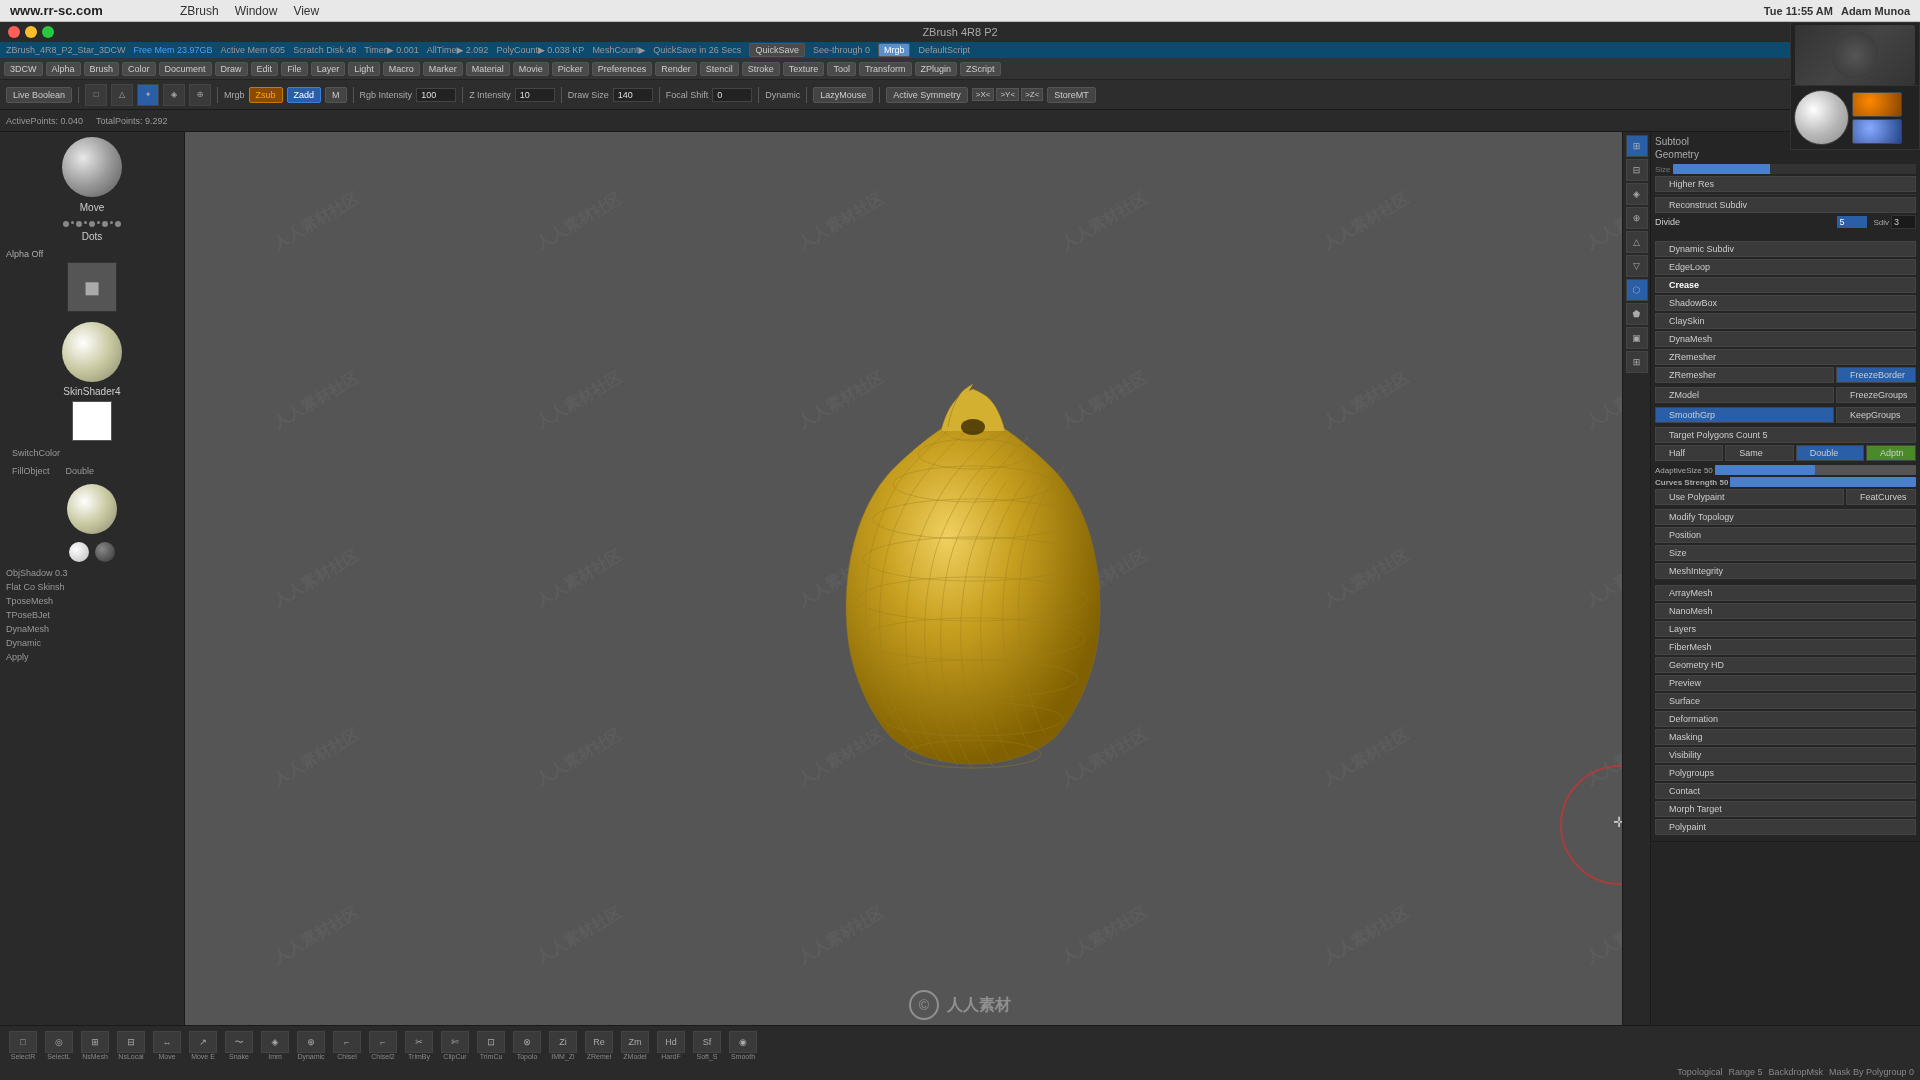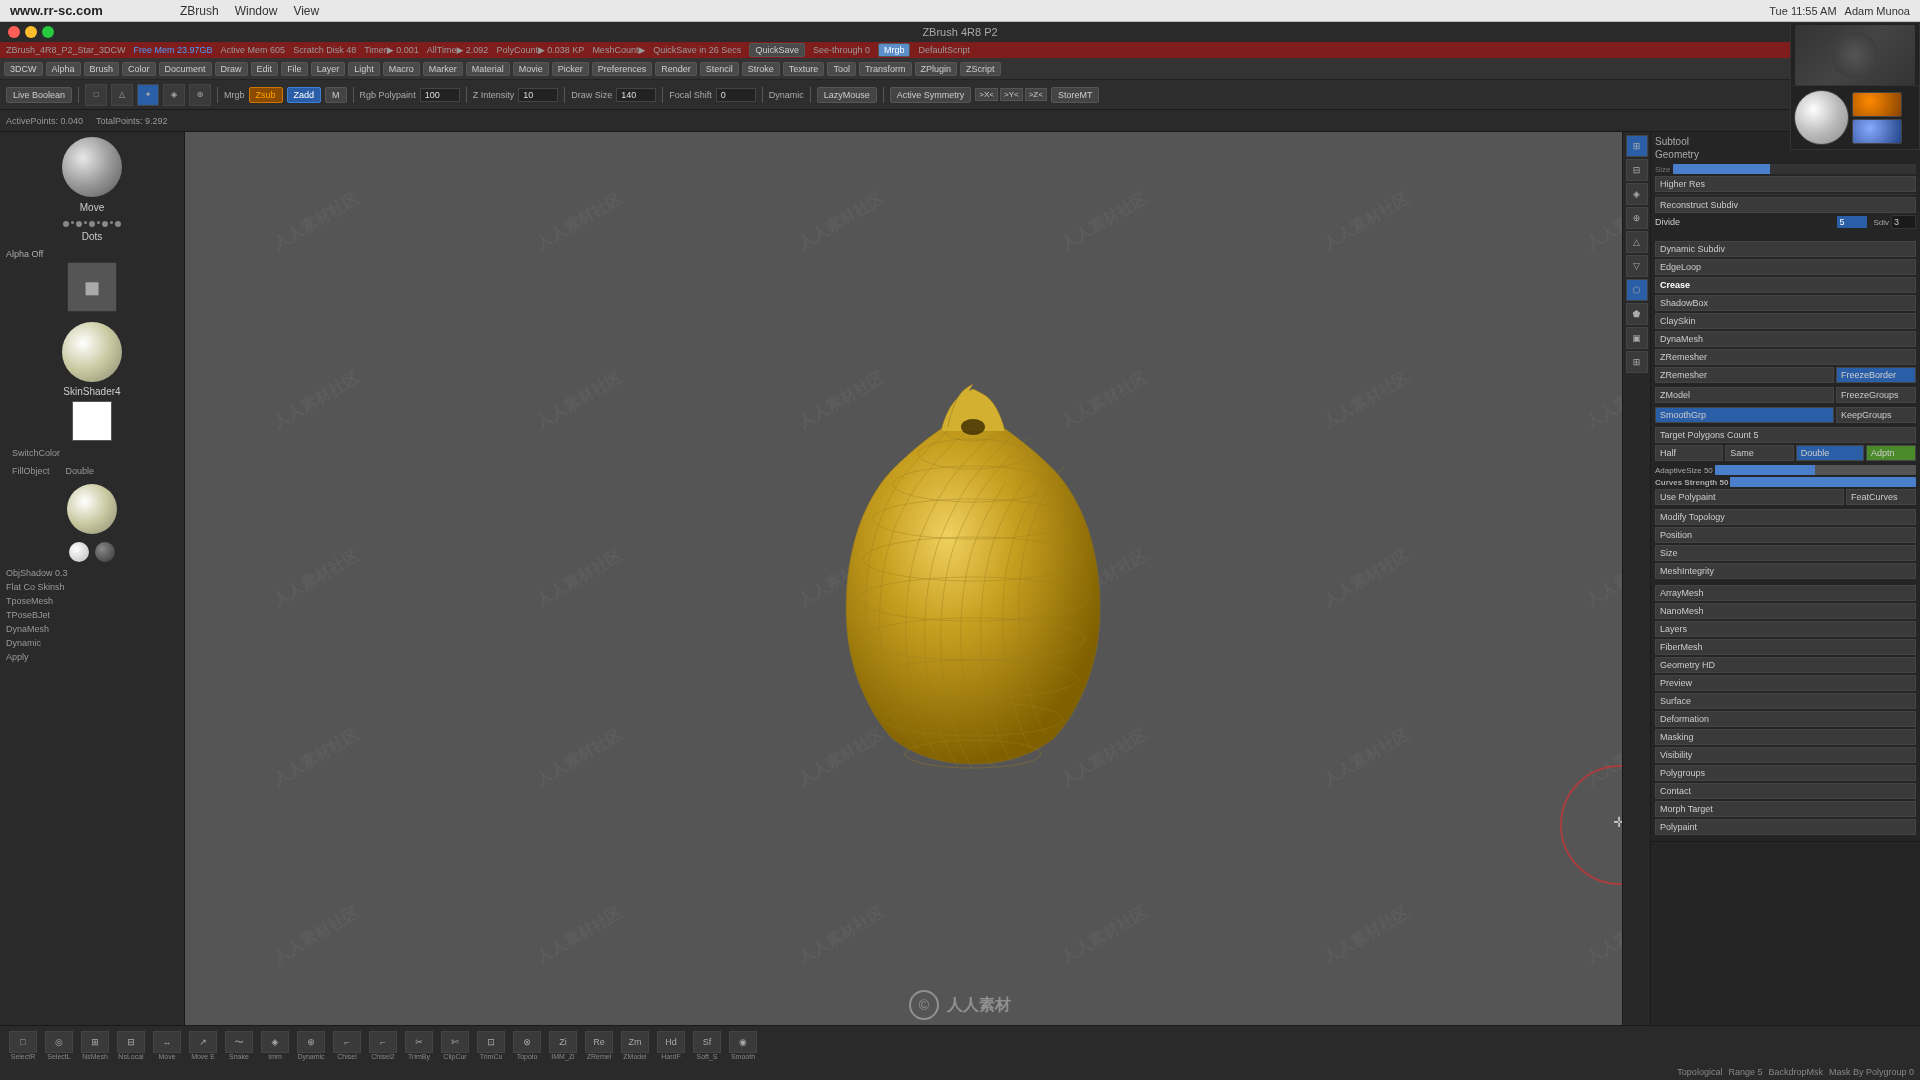--- a/index.html
+++ b/index.html
@@ -45,20 +45,21 @@
       cursor: pointer;
     }
     .macos-right {
       position: absolute;
       right: 10px;
       display: flex;
       align-items: center;
       gap: 8px;
       font-size: 11px;
       color: #333;
+      font-weight: bold;
     }
 
     
     .zbrush-titlebar {
       position: absolute;
       top: 22px; left: 0; right: 0;
       height: 20px;
       background: #2a2a2a;
       display: flex;
       align-items: center;
@@ -76,21 +77,21 @@
     .tl { width: 12px; height: 12px; border-radius: 50%; }
     .tl-red { background: #ff5f56; }
     .tl-yellow { background: #ffbd2e; }
     .tl-green { background: #27c93f; }
 
     
     .info-bar {
       position: absolute;
       top: 42px; left: 0; right: 0;
       height: 16px;
-      background: #7f1d1d;
+      background: #0c4a6e;
       display: flex;
       align-items: center;
       padding: 0 6px;
       gap: 8px;
       font-size: 9px;
       color: #999;
       z-index: 100;
     }
     .info-bar span { white-space: nowrap; }
     .info-bar .highlight { color: #4a9eff; }
@@ -324,21 +325,21 @@
       cursor: pointer;
     }
     .rp-icon-btn.active { background: #2a5fa8; }
     .gp-btn {
       display: block;
       width: 100%;
       background: #3a3a3a;
       border: 1px solid #444;
       color: #ccc;
       font-size: 9px;
-      padding: 2px 4px;
+      padding: 2px 13px;
       margin-bottom: 2px;
       cursor: pointer;
       text-align: left;
     }
     .divide-row {
       display: flex;
       align-items: center;
       gap: 2px;
       margin-bottom: 12px;
     }
@@ -520,21 +521,21 @@
   <div class="rp-icon-btn" style="width:22px;height:22px;">△</div>
   <div class="rp-icon-btn active" style="width:22px;height:22px;">✦</div>
   <div class="rp-icon-btn" style="width:22px;height:22px;">◈</div>
   <div class="rp-icon-btn" style="width:22px;height:22px;">⊕</div>
   <div class="toolbar-sep"></div>
   <span class="tb2-label">Mrgb</span>
   <span class="tb2-btn orange">Zsub</span>
   <span class="tb2-btn blue">Zadd</span>
   <span class="tb2-btn">M</span>
   <div class="toolbar-sep"></div>
-  <span class="tb2-label">Rgb Polypaint</span>
+  <span class="tb2-label">Rgb Intensity</span>
   <span class="tb2-value">100</span>
   <div class="toolbar-sep"></div>
   <span class="tb2-label">Z Intensity</span>
   <span class="tb2-value">10</span>
   <div class="toolbar-sep"></div>
   <span class="tb2-label">Draw Size</span>
   <span class="tb2-value">140</span>
   <div class="toolbar-sep"></div>
   <span class="tb2-label">Focal Shift</span>
   <span class="tb2-value">0</span>

